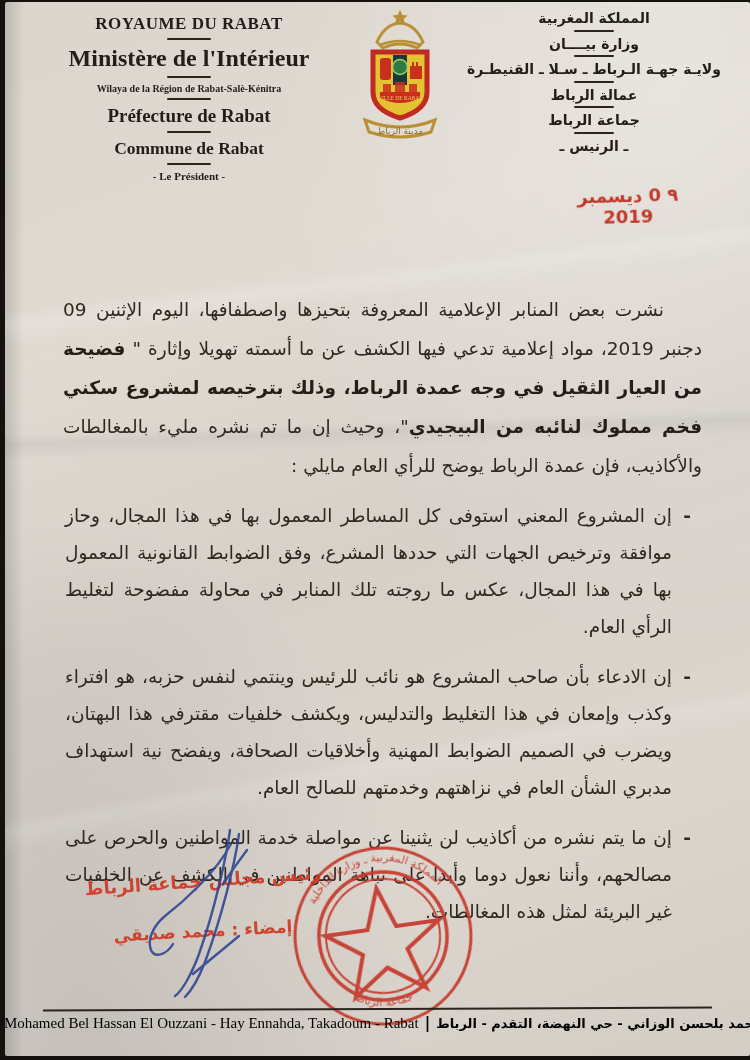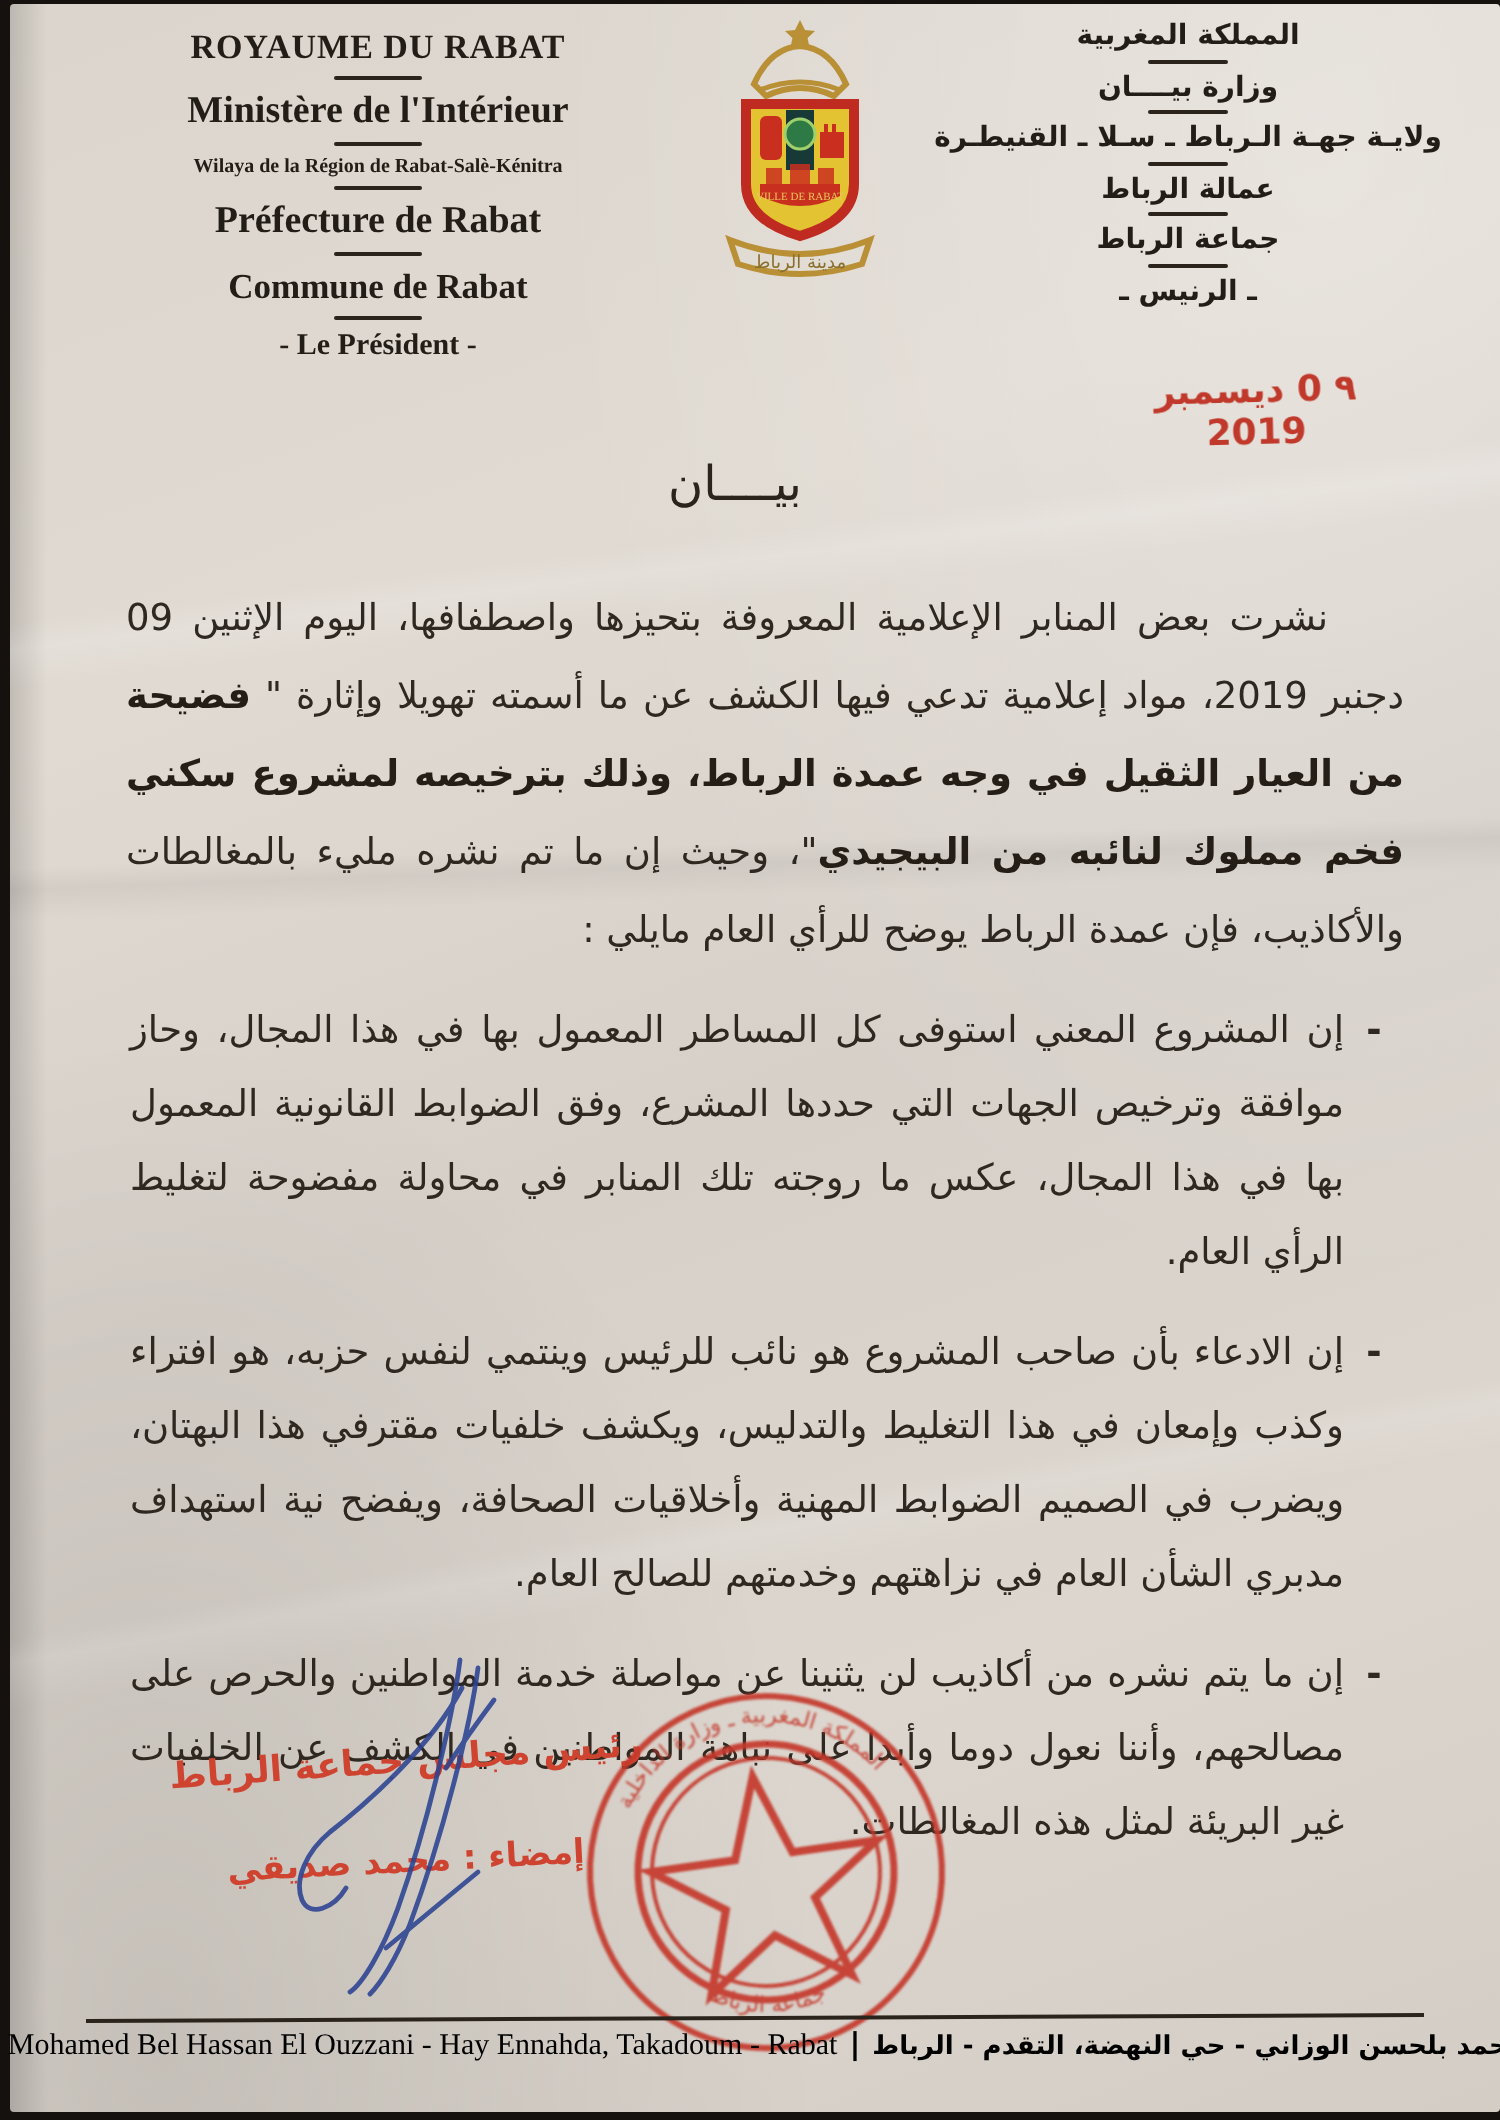--- a/index.html
+++ b/index.html
@@ -24,25 +24,25 @@
       linear-gradient(178deg, transparent 40%, rgba(0,0,0,.05) 41%, transparent 42.5%),
       linear-gradient(170deg, transparent 69%, rgba(255,255,255,.12) 70%, transparent 72%);
   }
 
   
   .hdr-left{
     position:absolute;left:28px;top:12px;width:312px;text-align:center;
     color:#231d17;font-family:"Liberation Serif","DejaVu Serif",serif;font-weight:bold;
   }
   .hdr-left .l0{font-size:17px;letter-spacing:.5px;}
-  .hdr-left .l1{font-size:19px;}
+  .hdr-left .l1{font-size:24px;}
   .hdr-left .l2{font-size:10px;}
   .hdr-left .l3{font-size:19px;}
   .hdr-left .l4{font-size:17.5px;}
-  .hdr-left .l5{font-size:15px;}
+  .hdr-left .l5{font-size:11px;}
   .rule{height:2px;background:#2a241d;margin:4px auto 5px auto;border-radius:1px;}
   .rule.fr{width:44px;}
   .rule.ar{width:40px;margin:2px auto 4px auto;}
 
   .hdr-right{
     position:absolute;right:6px;top:8px;width:300px;text-align:center;direction:rtl;
     color:#231d17;font-weight:bold;font-family:"DejaVu Sans",sans-serif;
   }
   .hdr-right div.t{font-size:14px;line-height:1.25;}
 
@@ -143,21 +143,20 @@
     <div class="rule ar"></div>
     <div class="t">عمالة الرباط</div>
     <div class="rule ar"></div>
     <div class="t">جماعة الرباط</div>
     <div class="rule ar"></div>
     <div class="t">ـ الرنيس ـ</div>
   </div>
 
   <div class="date-stamp">٩ 0 ديسمبر 2019</div>
 
-  <div class="doc-title">بيــــان</div>
 
   <div class="body-text">
     <div class="intro"><span>نشرت بعض المنابر الإعلامية المعروفة بتحيزها واصطفافها، اليوم الإثنين 09 دجنبر 2019، مواد إعلامية تدعي فيها الكشف عن ما أسمته تهويلا وإثارة " </span><b>فضيحة من العيار الثقيل في وجه عمدة الرباط، وذلك بترخيصه لمشروع سكني فخم مملوك لنائبه من البيجيدي</b><span>"، وحيث إن ما تم نشره مليء بالمغالطات والأكاذيب، فإن عمدة الرباط يوضح للرأي العام مايلي :</span></div>
 
     <div class="bullets">
       <div class="bullet">
         <span class="dash">-</span>
         <span class="txt">إن المشروع المعني استوفى كل المساطر المعمول بها في هذا المجال، وحاز موافقة وترخيص الجهات التي حددها المشرع، وفق الضوابط القانونية المعمول بها في هذا المجال، عكس ما روجته تلك المنابر في محاولة مفضوحة لتغليط الرأي العام.</span>
       </div>
       <div class="bullet">

